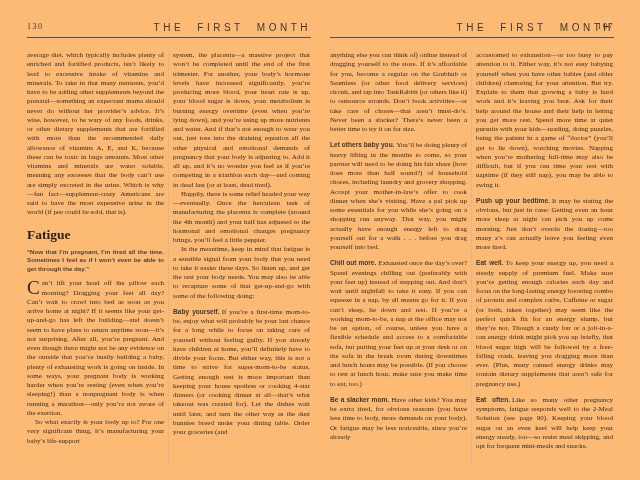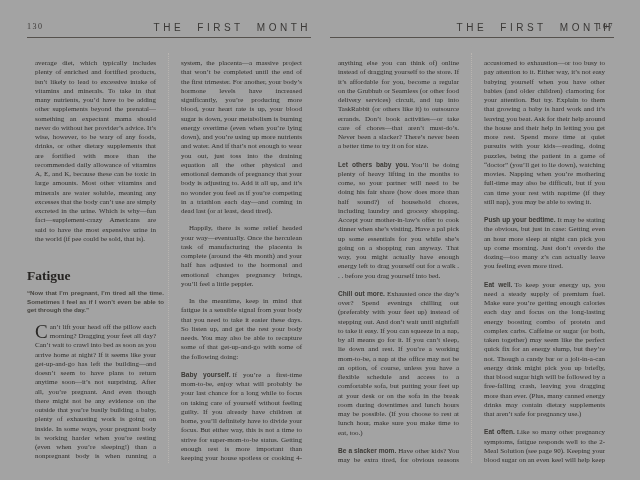--- a/index.html
+++ b/index.html
@@ -1,19 +1,19 @@
 <!DOCTYPE html>
 <html><head>
 <meta charset="utf-8">
 <style>
   html,body { margin:0; padding:0; }
   .canvas {
     position: relative;
     width: 640px; height: 480px;
-    background: #a3a3a3;
+    background: #fdba74;
     overflow: hidden;
     font-family: "Liberation Serif", serif;
     color: #2e2c2a;
   }
   .page { position: absolute; top: 22px; width: 284px; height: 446px; }
   .page-left  { left: 27px; }
   .page-right { left: 330px; }
 
   .pagehead { position: relative; height: 12px; }
   .running-head {
@@ -28,28 +28,28 @@
   .folio-right { right: 0; }
   .head-rule { border-bottom: 1.4px solid #55514d; margin-top: 3px; }
 
   .cols { display: flex; margin-top: 13px; height: 412px; overflow: hidden; }
   .col { width: 137px; }
   .col-divider {
     width: 0; border-left: 1px dotted #b8b4b0; margin: 2px 4px 0 4px;
   }
 
   p.body {
-    margin: 8px;
+    margin: 0;
     font-size: 7px; line-height: 9.25px;
     text-align: justify;
   }
   p.indent { text-indent: 8px; }
 
   .section-heading {
-    margin: 24px 0 5px 0;
+    margin: 9px 0 5px 0;
     font-size: 13.5px; font-weight: bold; color:#262422;
     font-family: "Liberation Serif", serif;
   }
   p.quote {
     margin: 0 0 6px 0;
     font-family: "Liberation Sans", sans-serif;
     font-weight: bold; font-size: 6.2px; line-height: 8.6px;
     color: #46443f; text-align: justify;
   }
   .dropcap {
@@ -75,20 +75,21 @@
       <span class="folio folio-left">130</span>
       <span class="running-head">THE FIRST MONTH</span>
     </div>
     <div class="head-rule"></div>
     <div class="cols">
       <div class="col">
         <p class="body">average diet, which typically includes plenty of enriched and fortified products, isn’t likely to lead to excessive intake of vitamins and minerals. To take in that many nutrients, you’d have to be adding other supplements beyond the prenatal—something an expectant mama should never do without her provider’s advice. It’s wise, however, to be wary of any foods, drinks, or other dietary supplements that are fortified with more than the recommended daily allowance of vitamins A, E, and K, because these can be toxic in large amounts. Most other vitamins and minerals are water soluble, meaning any excesses that the body can’t use are simply excreted in the urine. Which is why—fun fact—supplement-crazy Americans are said to have the most expensive urine in the world (if pee could be sold, that is).</p>
         <h2 class="section-heading">Fatigue</h2>
         <p class="quote">“Now that I’m pregnant, I’m tired all the time. Sometimes I feel as if I won’t even be able to get through the day.”</p>
         <p class="body"><span class="dropcap">C</span><span>an’t lift your head off the pillow each morning? Dragging your feet all day? Can’t wait to crawl into bed as soon as you arrive home at night? If it seems like your get-up-and-go has left the building—and doesn’t seem to have plans to return anytime soon—it’s not surprising. After all, you’re pregnant. And even though there might not be any evidence on the outside that you’re busily building a baby, plenty of exhausting work is going on inside. In some ways, your pregnant body is working harder when you’re resting (even when you’re sleeping!) than a nonpregnant body is when running a marathon—only you’re not aware of the exertion.</span></p>
+        <p class="body indent">So what exactly is your body up to? For one very significant thing, it’s manufacturing your baby’s life-support</p>
       </div>
       <div class="col-divider"></div>
       <div class="col">
         <p class="body">system, the placenta—a massive project that won’t be completed until the end of the first trimester. For another, your body’s hormone levels have increased significantly, you’re producing more blood, your heart rate is up, your blood sugar is down, your metabolism is burning energy overtime (even when you’re lying down), and you’re using up more nutrients and water. And if that’s not enough to wear you out, just toss into the draining equation all the other physical and emotional demands of pregnancy that your body is adjusting to. Add it all up, and it’s no wonder you feel as if you’re competing in a triathlon each day—and coming in dead last (or at least, dead tired).</p>
         <p class="body indent">Happily, there is some relief headed your way—eventually. Once the herculean task of manufacturing the placenta is complete (around the 4th month) and your half has adjusted to the hormonal and emotional changes pregnancy brings, you’ll feel a little peppier.</p>
         <p class="body indent">In the meantime, keep in mind that fatigue is a sensible signal from your body that you need to take it easier these days. So listen up, and get the rest your body needs. You may also be able to recapture some of that get-up-and-go with some of the following doing:</p>
         <p class="body tip"><span class="tip-label">Baby yourself.</span><span>If you’re a first-time mom-to-be, enjoy what will probably be your last chance for a long while to focus on taking care of yourself without feeling guilty. If you already have children at home, you’ll definitely have to divide your focus. But either way, this is not a time to strive for super-mom-to-be status. Getting enough rest is more important than keeping your house spotless or cooking 4-star dinners (or cooking dinner at all—that’s what takeout was created for). Let the dishes wait until later, and turn the other way as the dust bunnies breed under your dining table. Order your groceries (and</span></p>
       </div>
     </div>
   </div>
@@ -97,21 +98,21 @@
     <div class="pagehead">
       <span class="running-head">THE FIRST MONTH</span>
       <span class="folio folio-right">107</span>
     </div>
     <div class="head-rule"></div>
     <div class="cols">
       <div class="col">
         <p class="body">anything else you can think of) online instead of dragging yourself to the store. If it’s affordable for you, become a regular on the Grubhub or Seamless (or other food delivery services) circuit, and tap into TaskRabbit (or others like it) to outsource errands. Don’t book activities—or take care of chores—that aren’t must-do’s. Never been a slacker? There’s never been a better time to try it on for size.</p>
         <p class="body tip"><span class="tip-label">Let others baby you.</span><span>You’ll be doing plenty of heavy lifting in the months to come, so your partner will need to be doing his fair share (how does more than half sound?) of household chores, including laundry and grocery shopping. Accept your mother-in-law’s offer to cook dinner when she’s visiting. Have a pal pick up some essentials for you while she’s going on a shopping run anyway. That way, you might actually have enough energy left to drag yourself out for a walk . . . before you drag yourself into bed.</span></p>
         <p class="body tip"><span class="tip-label">Chill out more.</span><span>Exhausted once the day’s over? Spend evenings chilling out (preferably with your feet up) instead of stepping out. And don’t wait until nightfall to take it easy. If you can squeeze in a nap, by all means go for it. If you can’t sleep, lie down and rest. If you’re a working mom-to-be, a nap at the office may not be an option, of course, unless you have a flexible schedule and access to a comfortable sofa, but putting your feet up at your desk or on the sofa in the break room during downtimes and lunch hours may be possible. (If you choose to rest at lunch hour, make sure you make time to eat, too.)</span></p>
-        <p class="body tip"><span class="tip-label">Be a slacker mom.</span><span>Have other kids? You may be extra tired, for obvious reasons (you drag less time to rest, more demands on your body). Or fatigue may be less noticeable, since you’re already</span></p>
+        <p class="body tip"><span class="tip-label">Be a slacker mom.</span><span>Have other kids? You may be extra tired, for obvious reasons (you have less time to body, more demands on your body). Or fatigue may be less noticeable, since you’re already</span></p>
       </div>
       <div class="col-divider"></div>
       <div class="col">
         <p class="body">accustomed to exhaustion—or too busy to pay attention to it. Either way, it’s not easy babying yourself when you have other babies (and older children) clamoring for your attention. But try. Explain to them that growing a baby is hard work and it’s leaving you beat. Ask for their help around the house and their help in letting you get more rest. Spend more time at quiet pursuits with your kids—reading, doing puzzles, being the patient in a game of “doctor” (you’ll get to lie down), watching movies. Napping when you’re mothering full-time may also be difficult, but if you can time your rest with naptime (if they still nap), you may be able to swing it.</p>
         <p class="body tip"><span class="tip-label">Push up your bedtime.</span><span>It may be stating the obvious, but just in case: Getting even an hour more sleep at night can pick you up come morning. Just don’t overdo the dozing—too many z’s can actually leave you feeling even more tired.</span></p>
         <p class="body tip"><span class="tip-label">Eat well.</span><span>To keep your energy up, you need a steady supply of premium fuel. Make sure you’re getting enough calories each day and focus on the long-lasting energy boosting combo of protein and complex carbs. Caffeine or sugar (or both, taken together) may seem like the perfect quick fix for an energy slump, but they’re not. Though a candy bar or a jolt-in-a-can energy drink might pick you up briefly, that blood sugar high will be followed by a free-falling crash, leaving you dragging more than ever. (Plus, many canned energy drinks may contain dietary supplements that aren’t safe for pregnancy use.)</span></p>
         <p class="body tip"><span class="tip-label">Eat often.</span><span>Like so many other pregnancy symptoms, fatigue responds well to the 2-Meal Solution (see page 90). Keeping your blood sugar on an even keel will help keep your energy steady, too—so resist meal skipping, and opt for frequent mini-meals and snacks.</span></p>
       </div>
     </div>
   </div>

